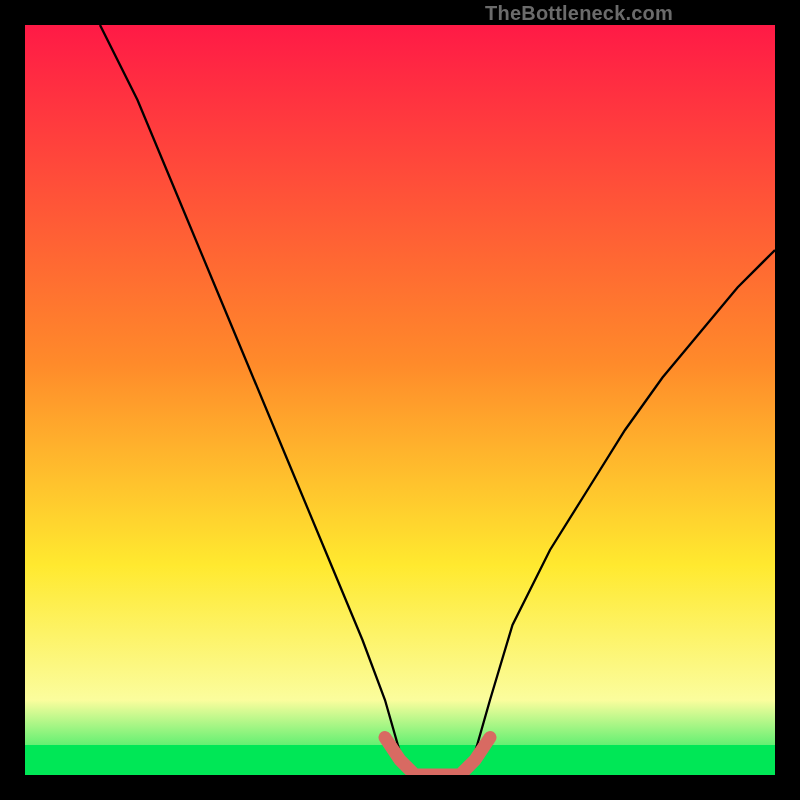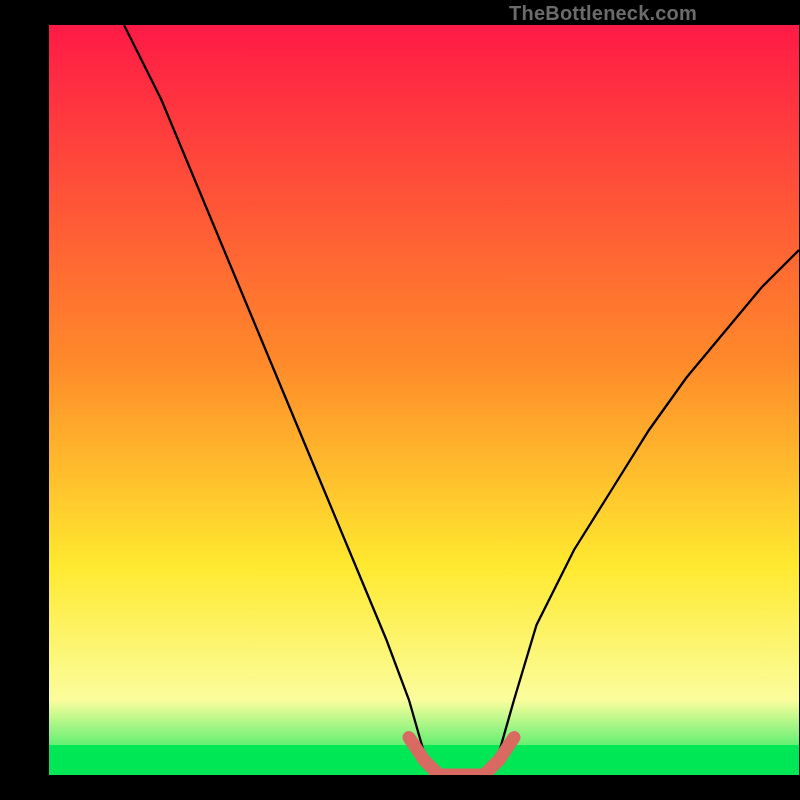--- a/index.html
+++ b/index.html
@@ -8,21 +8,20 @@
     width: 800px;
     height: 800px;
     background: #000;
     overflow: hidden;
   }
   .chart-wrap {
     position: relative;
     width: 683px;
     height: 800px;
     background: #000;
-    margin-left: 24px;
   }
   .plot-area {
     position: absolute;
     left: 25px;
     top: 25px;
     width: 750px;
     height: 750px;
   }
   .watermark {
     position: absolute;

